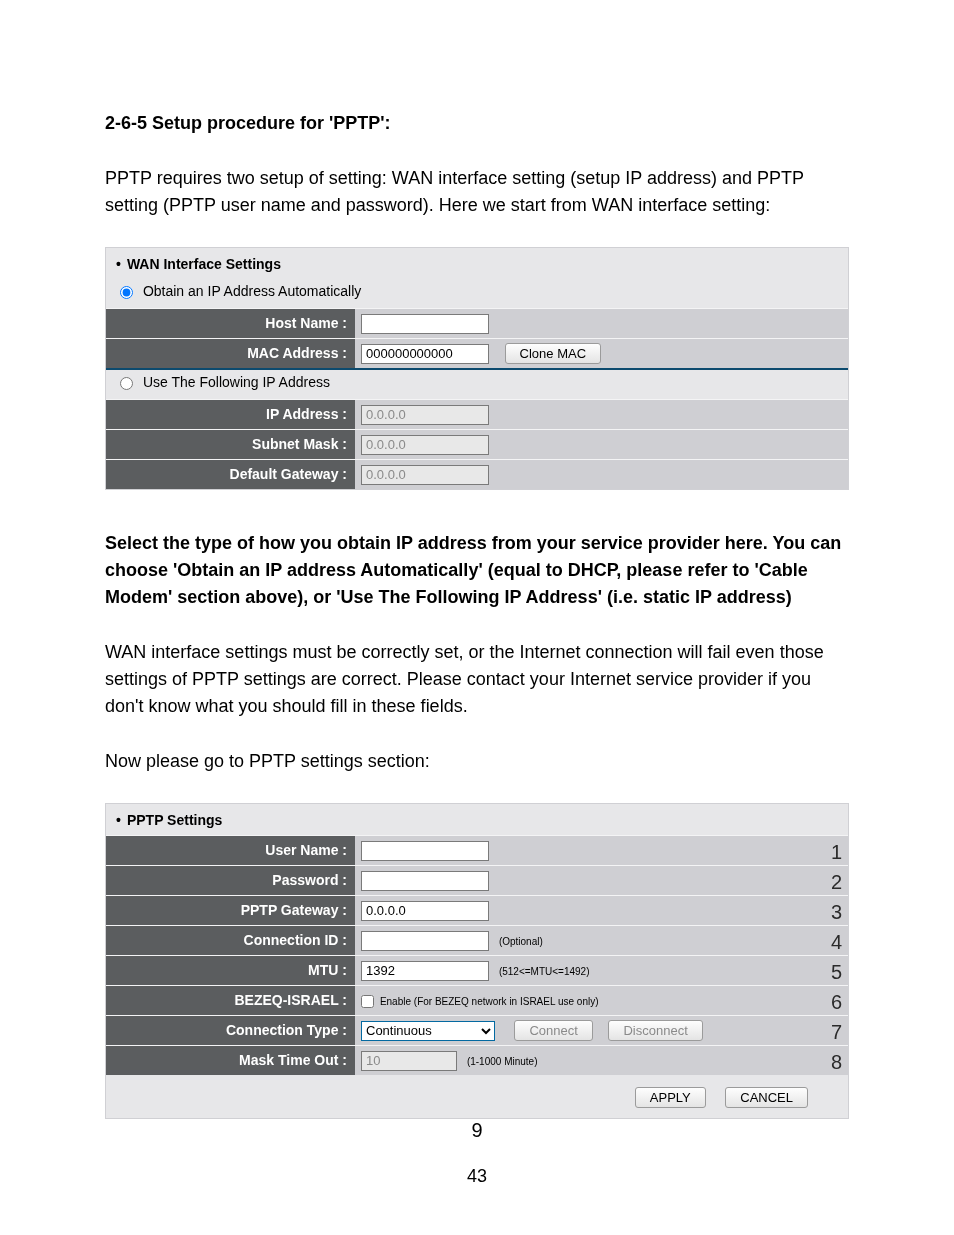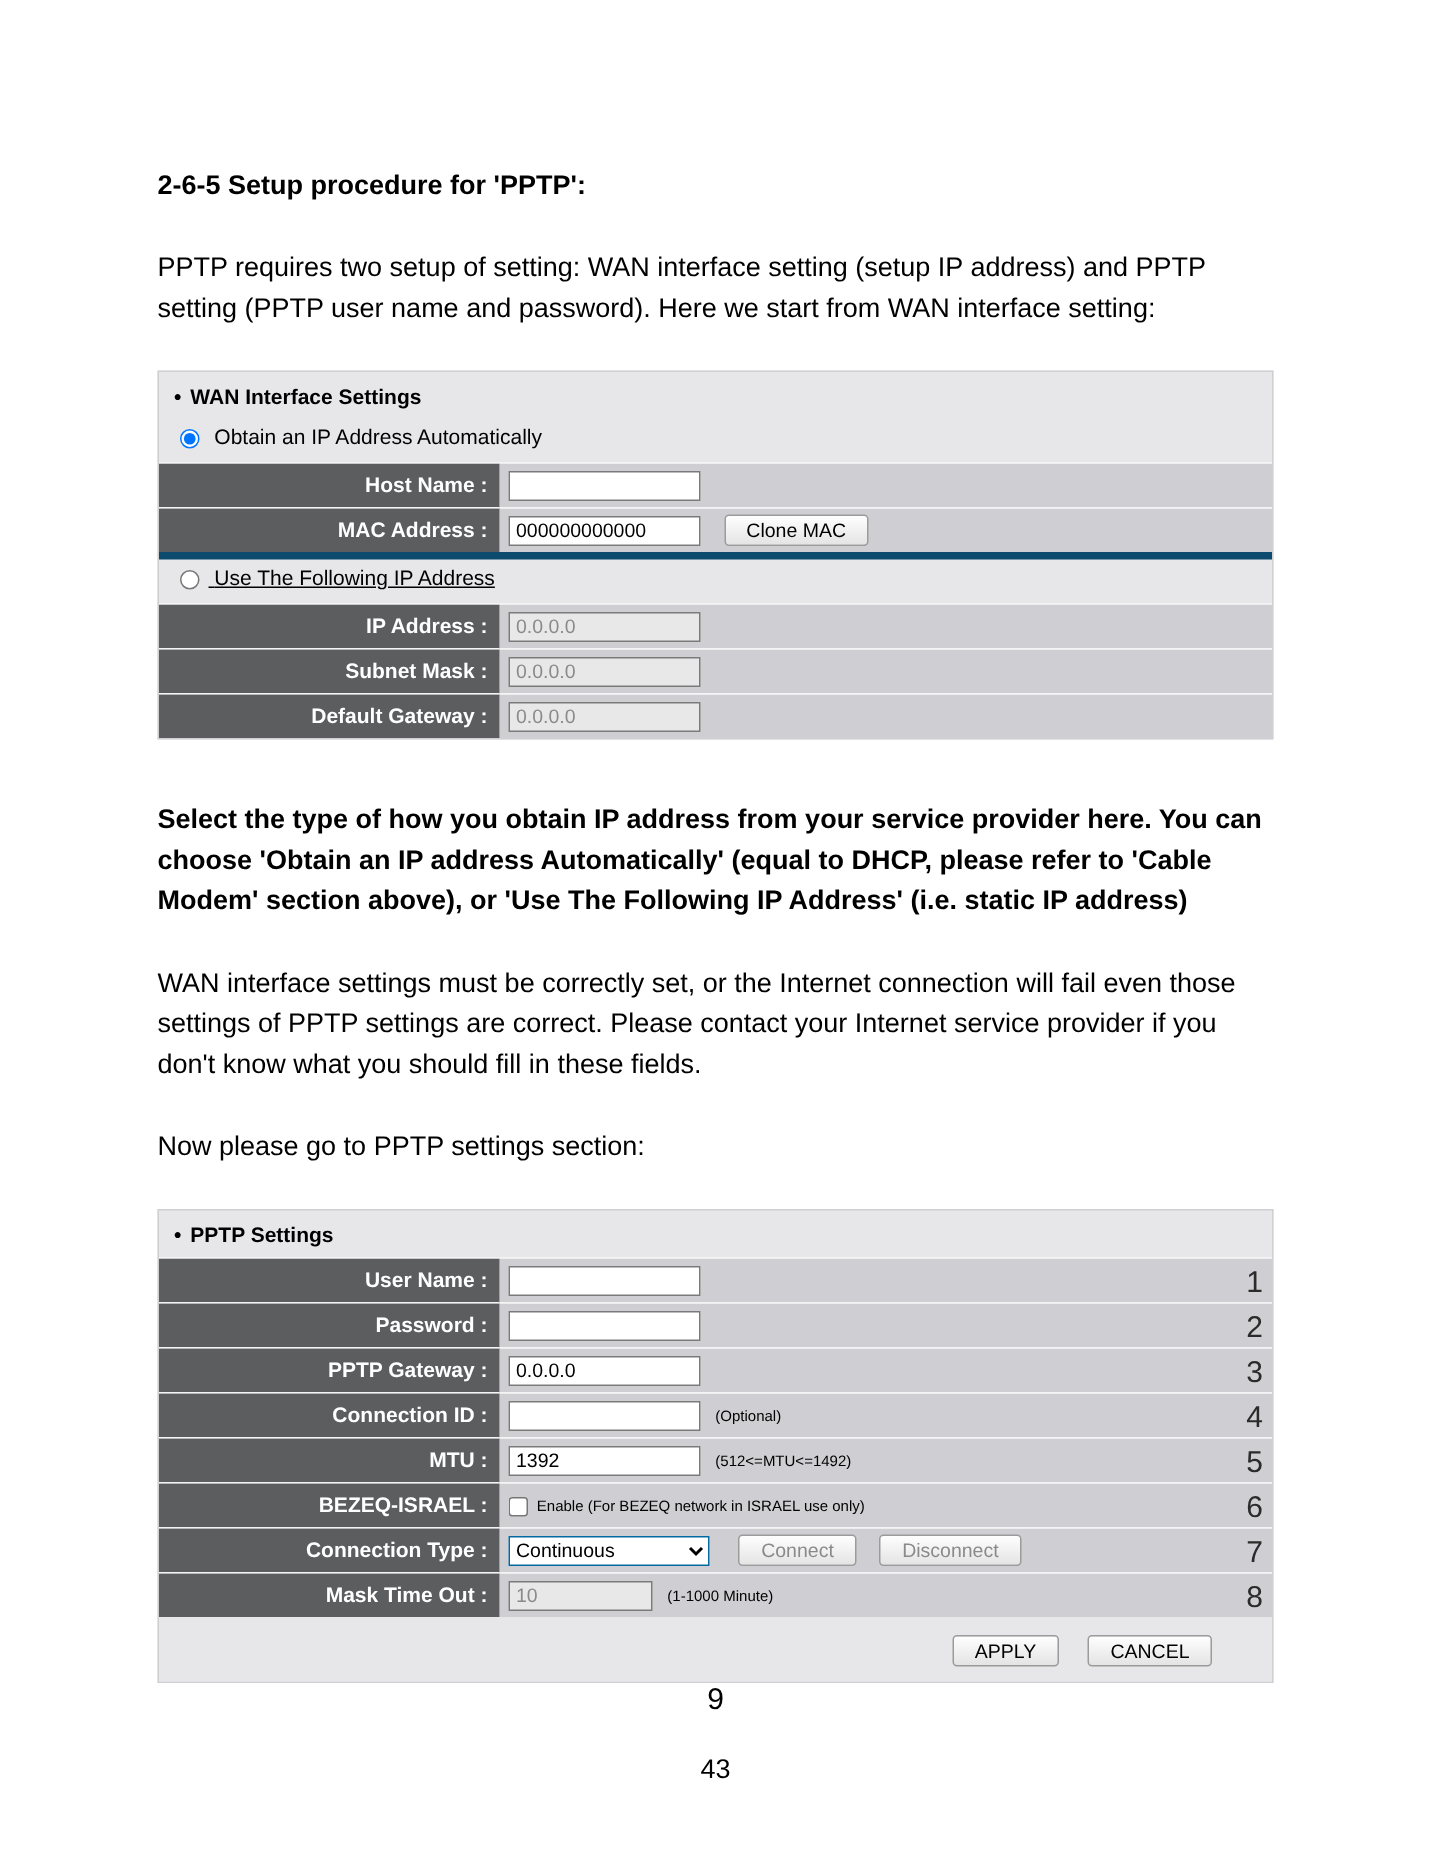--- a/index.html
+++ b/index.html
@@ -27,21 +27,21 @@
   .radio-row { padding: 2px 6px 6px 14px; }
   .radio-row input[type="radio"] { margin-right: 6px; vertical-align: middle; }
   table.form { width: 100%; border-collapse: collapse; }
   table.form tr { border-top: 1px solid #f4f4f5; }
   table.form td.lbl {
     background: #5b5d5f;
     color: #fff;
     text-align: right;
     font-weight: bold;
     padding: 4px 8px;
-    width: 227px;
+    width: 249px;
     vertical-align: middle;
     white-space: nowrap;
   }
   table.form td.val {
     background: #cfcfd3;
     padding: 3px 6px;
     vertical-align: middle;
     position: relative;
   }
   input[type="text"], input[type="password"] {
@@ -115,21 +115,21 @@
     <tr>
       <td class="lbl">MAC Address :</td>
       <td class="val">
         <input type="text" value="000000000000" style="">
         &nbsp;&nbsp;
         <button class="btn">Clone MAC</button>
       </td>
     </tr>
   </tbody>
     </table>
-  <div class="radio-row" style="border-top:5px solid #0c4a6e;text-decoration:underline;">
+  <div class="radio-row" style="border-top:2px solid #0c4a6e;">
     <label>
       <input type="radio" name="wan-ip" style="">
       <span>Use The Following IP Address</span>
     </label>
   </div>
   <table class="form">
     <tbody>
         <tr>
       <td class="lbl">IP Address :</td>
       <td class="val"><input type="text" class="disabled" disabled="" value="0.0.0.0" style=""></td>

